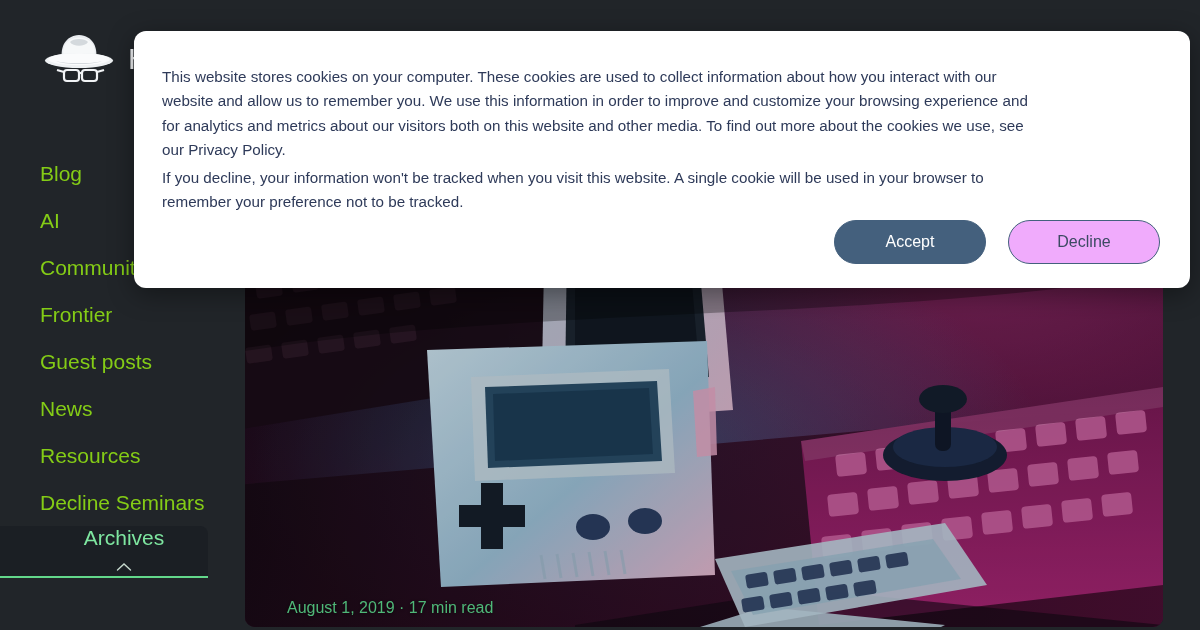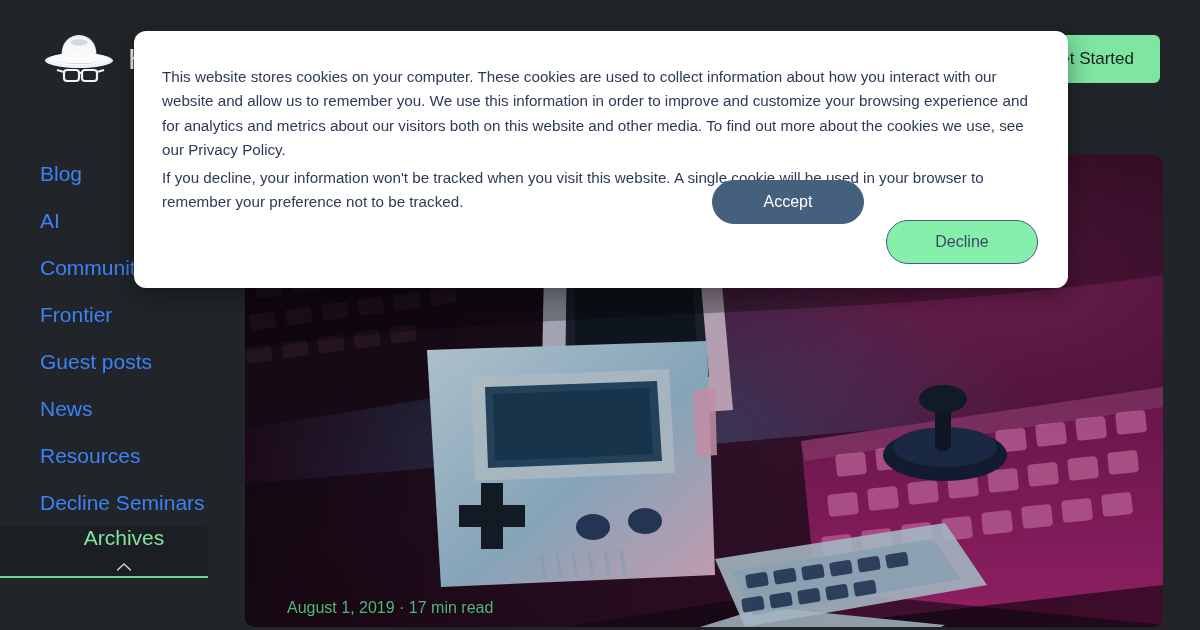--- a/index.html
+++ b/index.html
@@ -72,21 +72,21 @@
     position: absolute;
     top: 150px;
     left: 0;
     width: 230px;
     display: flex;
     flex-direction: column;
   }
 
   .nav-item {
     display: block;
-    color: #3b82f6;
+    color: #84cc16;
     font-size: 21px;
     text-decoration: none;
     padding: 0 0 0 40px;
     height: 47px;
     line-height: 47px;
     white-space: nowrap;
     cursor: pointer;
   }
 
   .nav-item.active-group {
@@ -136,21 +136,21 @@
     color: #4fb878;
     text-shadow: 0 1px 4px rgba(0,0,0,.65);
     white-space: nowrap;
   }
 
   
   .cookie-banner {
     position: absolute;
     left: 134px;
     top: 31px;
-    width: 934px;
+    width: 1056px;
     height: 257px;
     background: #ffffff;
     border-radius: 12px;
     box-shadow: 0 6px 26px rgba(0,0,0,.38);
     padding: 34px 28px 0 28px;
   }
 
   .cookie-text {
     color: #2e3a59;
     font-size: 15.2px;
@@ -178,24 +178,23 @@
     min-width: 152px;
   }
 
   .btn-accept {
     background: #44607d;
     color: #ffffff;
     border: 1px solid #44607d;
   }
 
   .btn-decline {
-    background: #86efac;
+    background: #f0abfc;
     color: #3c4a63;
     border: 1px solid #44607d;
-    margin-top: 40px;
   }
 </style>
 </head>
 <body>
 
 <div class="page">
 
   <div class="topbar">
 
     <div class="logo-wrap">

